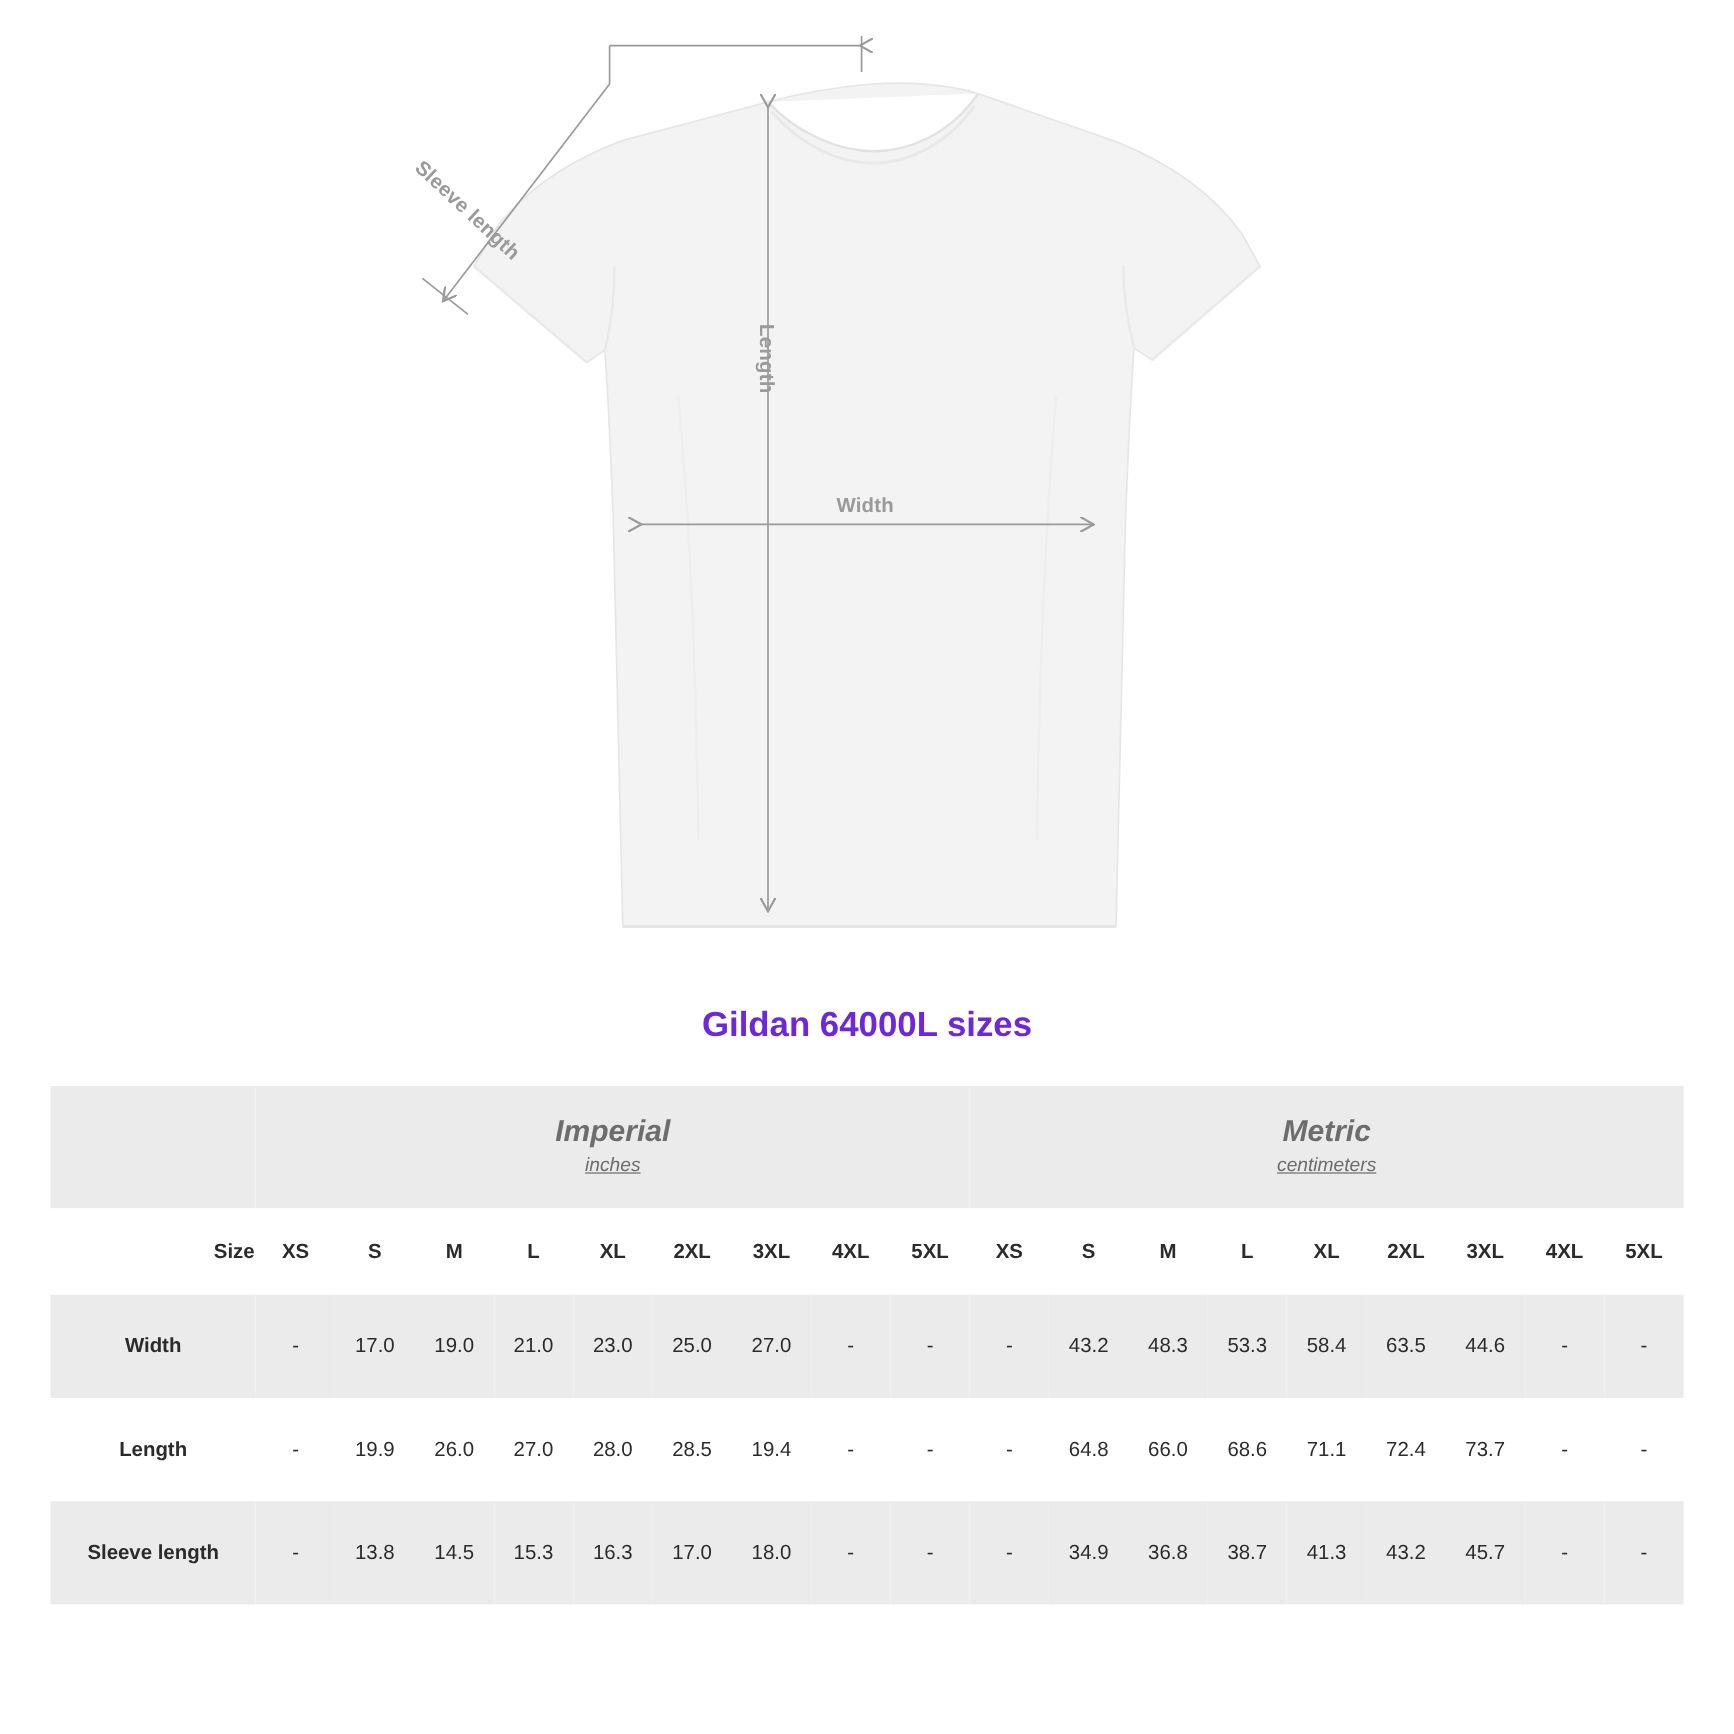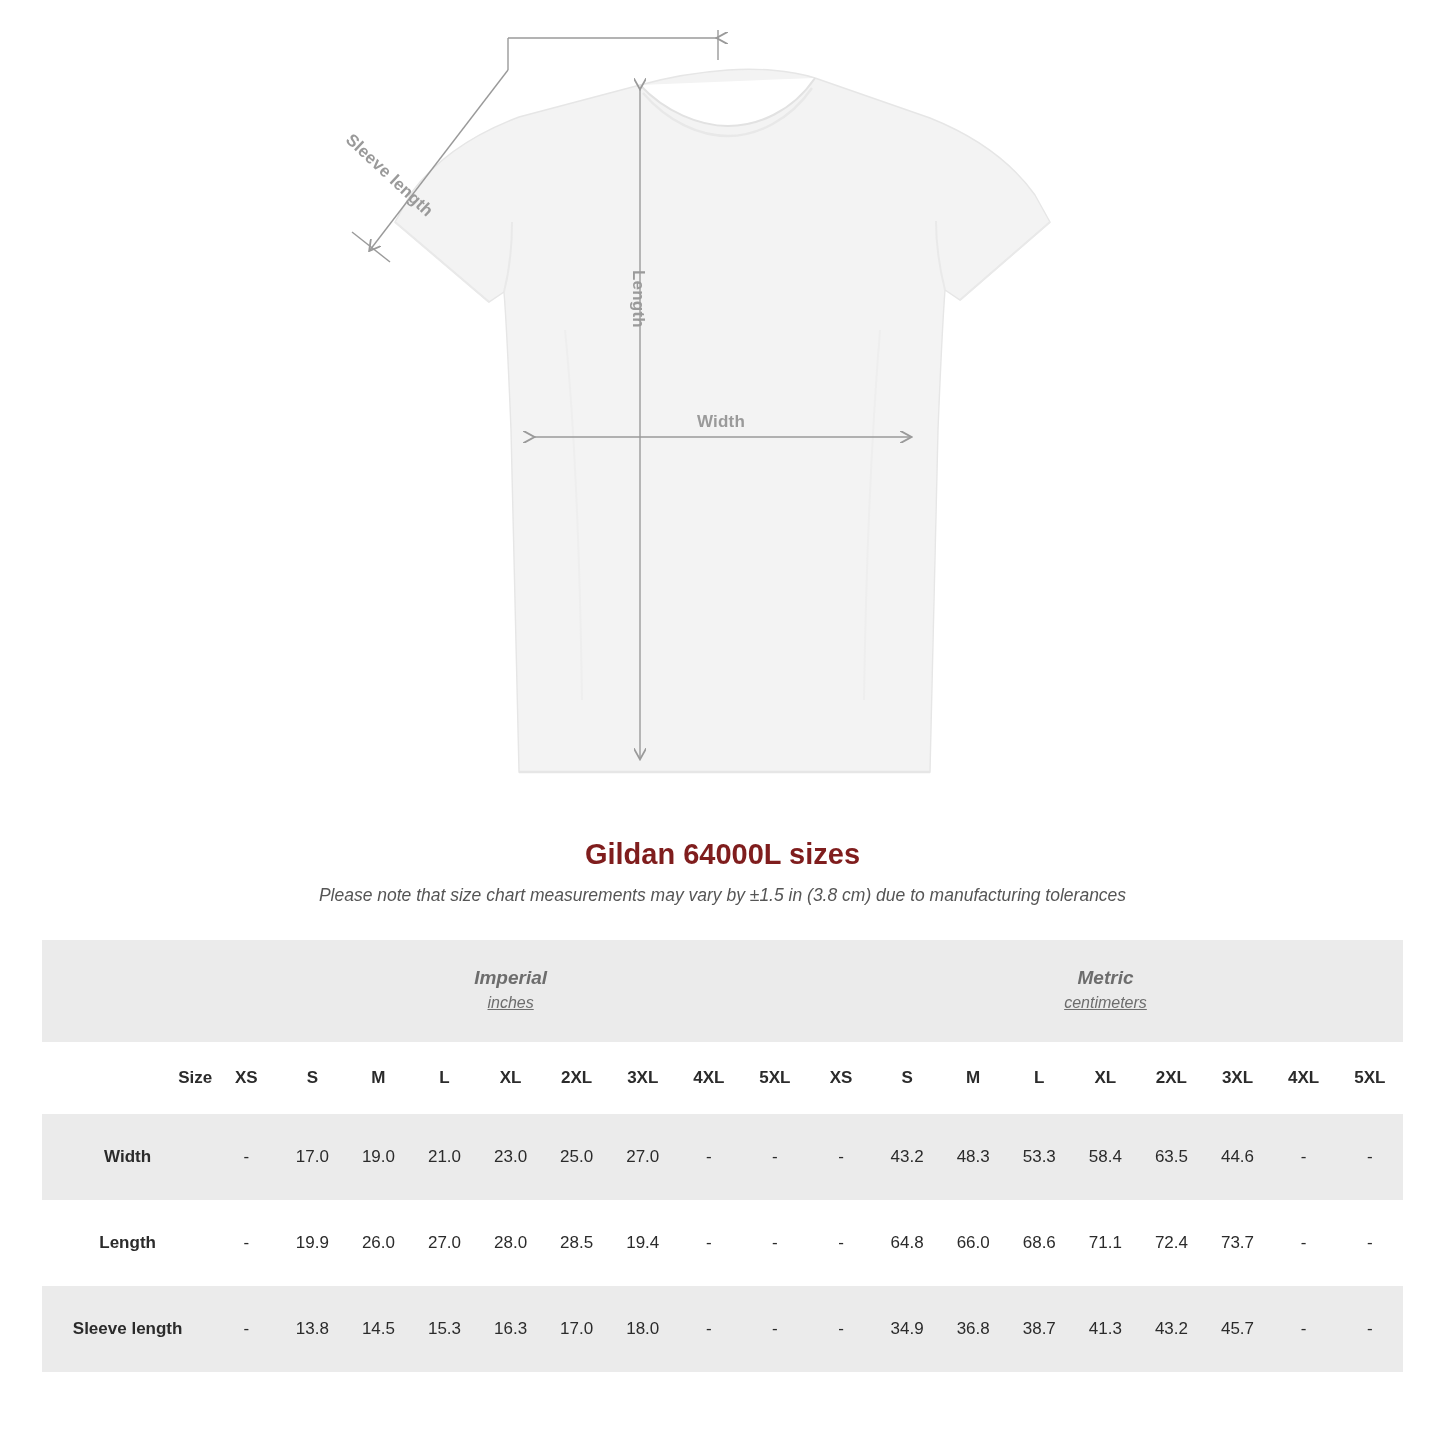--- a/index.html
+++ b/index.html
@@ -57,21 +57,21 @@
   }
 
   
   .title-block {
     text-align: center;
     margin-top: 8px;
   }
   .chart-title {
     font-size: 29px;
     font-weight: bold;
-    color: #7f1d1d;
+    color: #6d28d9;
     margin: 0 0 14px 0;
   }
   .chart-note {
     font-size: 17.5px;
     font-style: italic;
     color: #555555;
     margin: 0;
   }
 
   
@@ -89,21 +89,21 @@
     vertical-align: middle;
     font-size: 17px;
     color: #2b2b2b;
     border: none;
   }
   .unit-row td {
     height: 100px;
     background: #ebebeb;
   }
   .unit-name {
-    font-size: 19px;
+    font-size: 25px;
     font-style: italic;
     font-weight: bold;
     color: #6d6d6d;
     line-height: 1.25;
   }
   .unit-sub {
     font-size: 16px;
     font-style: italic;
     color: #6d6d6d;
     line-height: 1.6;
@@ -196,21 +196,20 @@
       </g>
     </svg>
 
     <div class="dim-label" id="label-sleeve">Sleeve length</div>
     <div class="dim-label" id="label-length">Length</div>
     <div class="dim-label" id="label-width">Width</div>
   </div>
 
   <div class="title-block">
     <h1 class="chart-title">Gildan 64000L sizes</h1>
-    <p class="chart-note">Please note that size chart measurements may vary by ±1.5 in (3.8 cm) due to manufacturing tolerances</p>
   </div>
 
   <div class="table-wrap">
     <table class="size-table">
       <colgroup>
         <col class="c-label">
         <col class="c-cell">
           <col class="c-cell">
           <col class="c-cell">
           <col class="c-cell">

